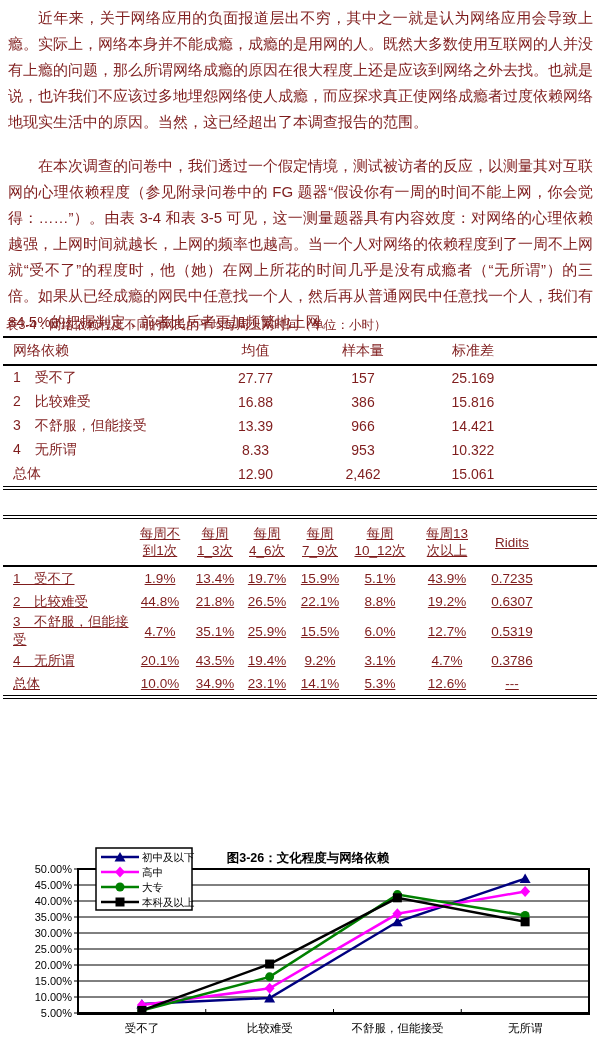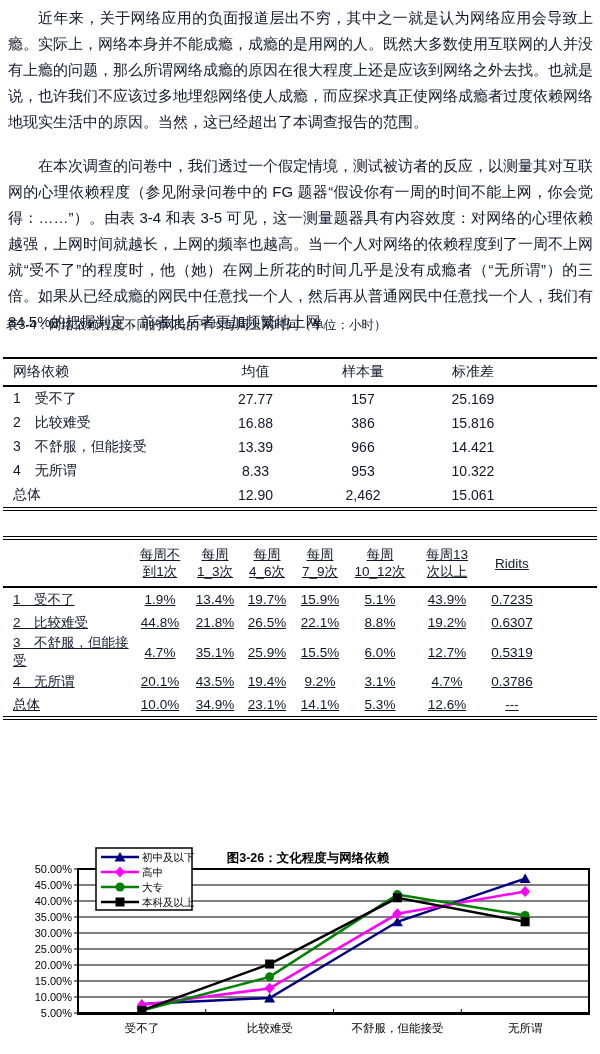--- a/index.html
+++ b/index.html
@@ -1,28 +1,28 @@
 <!DOCTYPE html>
 <html><head>
 <meta charset="utf-8">
 <style>
   html,body{margin:0;padding:0;background:#fff;}
   #page{
     position:relative;width:600px;height:1054px;background:#ffffff;
-    font-family:"Liberation Sans","DejaVu Sans",sans-serif;color:#0f172a;overflow:hidden;
+    font-family:"Liberation Sans","DejaVu Sans",sans-serif;color:#7f1d1d;overflow:hidden;
   }
   .para{
     position:absolute;left:8px;width:585px;margin:0;
     font-size:15px;line-height:26px;text-align:justify;text-indent:2em;
   }
   .tbl-title{
     position:absolute;left:6px;width:590px;margin:0;font-size:12.5px;line-height:16px;
   }
   table.data-table{
-    position:absolute;left:3px;width:594px;border-collapse:collapse;table-layout:fixed;margin-top:21px;
+    position:absolute;left:3px;width:594px;border-collapse:collapse;table-layout:fixed;
   }
   table.data-table th,table.data-table td{padding:0;font-weight:normal;vertical-align:middle;}
   .al{text-align:left;padding-left:10px !important;}
   .ac{text-align:center;}
   #t34{font-size:14px;border-top:2px solid #000;border-bottom:4px double #000;}
   #t34 thead th{border-bottom:2px solid #000;height:26px;font-size:14px;}
   #t34 tbody td{height:24px;}
   #t35{font-size:13.5px;border-top:4px double #000;border-bottom:4px double #000;}
   #t35 thead th{border-bottom:2px solid #000;height:46px;white-space:pre-line;line-height:17px;font-size:13.5px;}
   #t35 tbody td{height:23px;}

